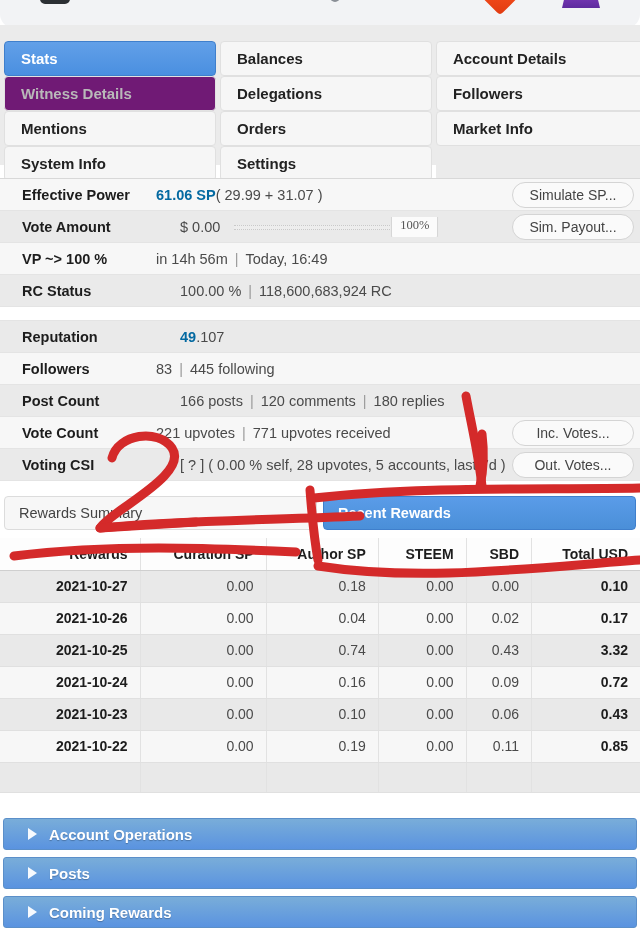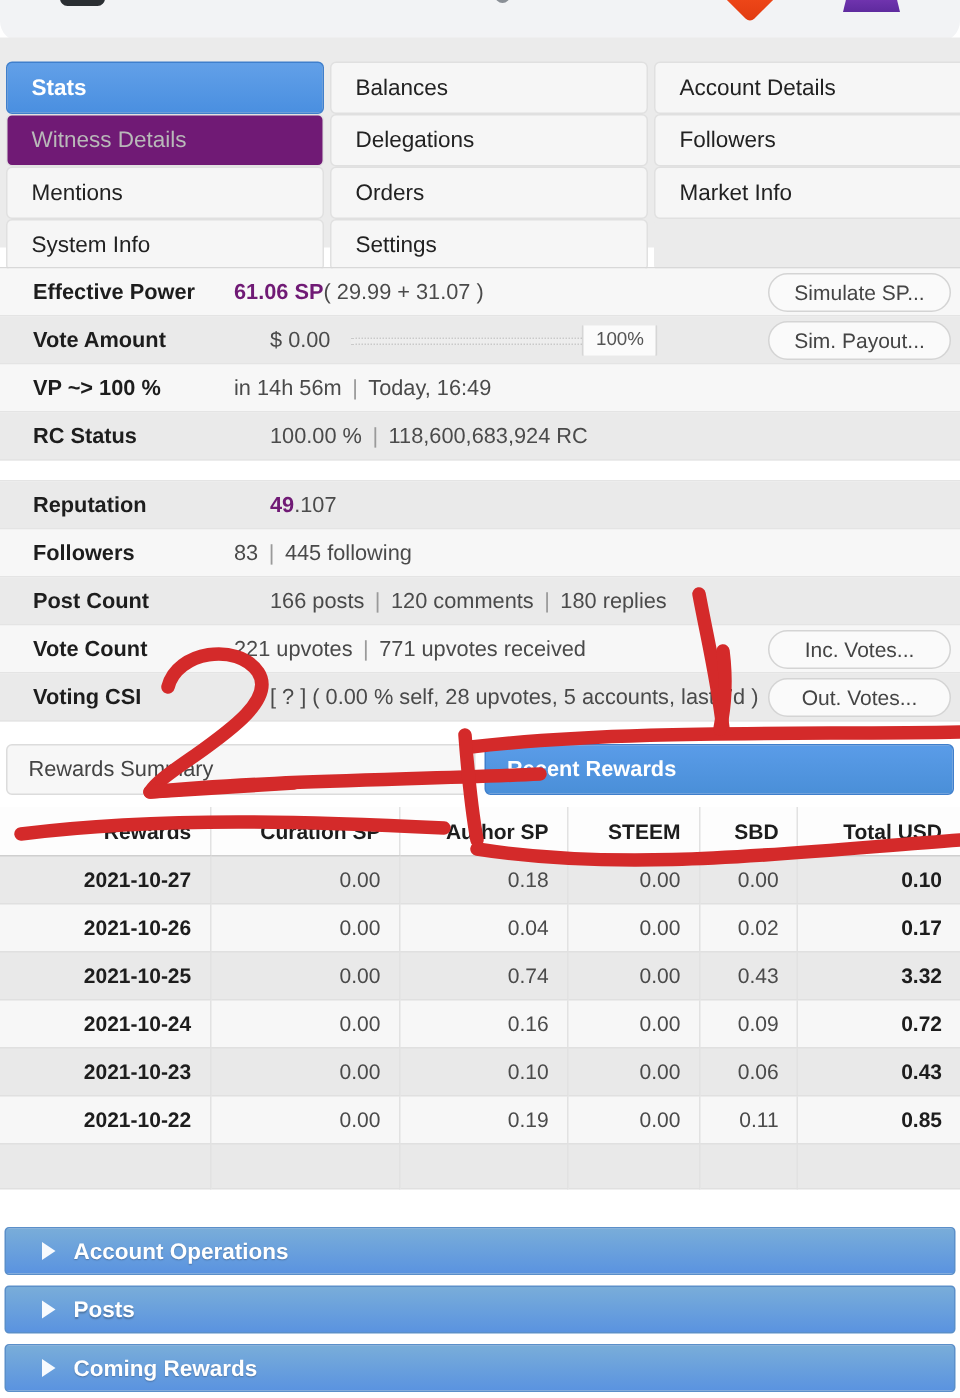--- a/index.html
+++ b/index.html
@@ -52,21 +52,21 @@
   .tab {
     flex: 0 0 33.33%;
     height: 35px;
     display: flex; align-items: center;
     padding-left: 16px;
     font-size: 15px; color: #222;
     background: #f6f6f6;
     border: 1px solid #e0e0e0;
     border-radius: 4px;
     margin: 0 2px 2px 2px;
-    white-space: nowrap; overflow: hidden;
+    white-space: nowrap; overflow: hidden; font-weight: bold;
   }
   .tab.active {
     background: linear-gradient(180deg,#62a0e8,#4a8fe0);
     color: #fff; font-weight: bold;
     border-color: #3f7fcc;
   }
   .tab.disabled { color: #b9b9b9; background: #701a75; border-color: #e2e2e2; }
   .tab.blank { background: #ebebeb; border-color: transparent; }
 
   
@@ -87,28 +87,28 @@
     width: 150px; padding-left: 22px;
     font-size: 14.5px; font-weight: bold; color: #1d1d1d;
     flex: 0 0 150px;
   }
   .sval {
     flex: 1; padding-left: 6px;
     font-size: 14.5px; color: #4a4a4a;
     display: flex; align-items: center; gap: 0;
     overflow: hidden; white-space: nowrap;
   }
-  .sval b { color: #701a75; font-weight: bold; }
+  .sval b { color: #0369a1; font-weight: bold; }
   .sep { color: #9a9a9a; padding: 0 7px; }
   .gap-row { height: 14px; background: #fff; border-bottom: 1px solid #e4e4e4; }
 
   
   .slider-wrap {
     position: relative; width: 190px; height: 20px;
-    margin-left: 14px; display: flex; align-items: center;
+    margin-left: 14px; display: flex; align-items: center; font-family: Liberation Serif, serif;
   }
   .slider-track {
     position: absolute; left: 0; right: 0; top: 8px;
     height: 5px; background: #ededed;
     border-top: 1px dotted #c9c9c9; border-bottom: 1px dotted #c9c9c9;
   }
   .slider-handle {
     position: absolute; right: -14px; top: -4px;
     height: 26px; padding: 0 8px;
     background: #fbfbfb; border: 1px solid #d6d6d6; border-radius: 3px;

